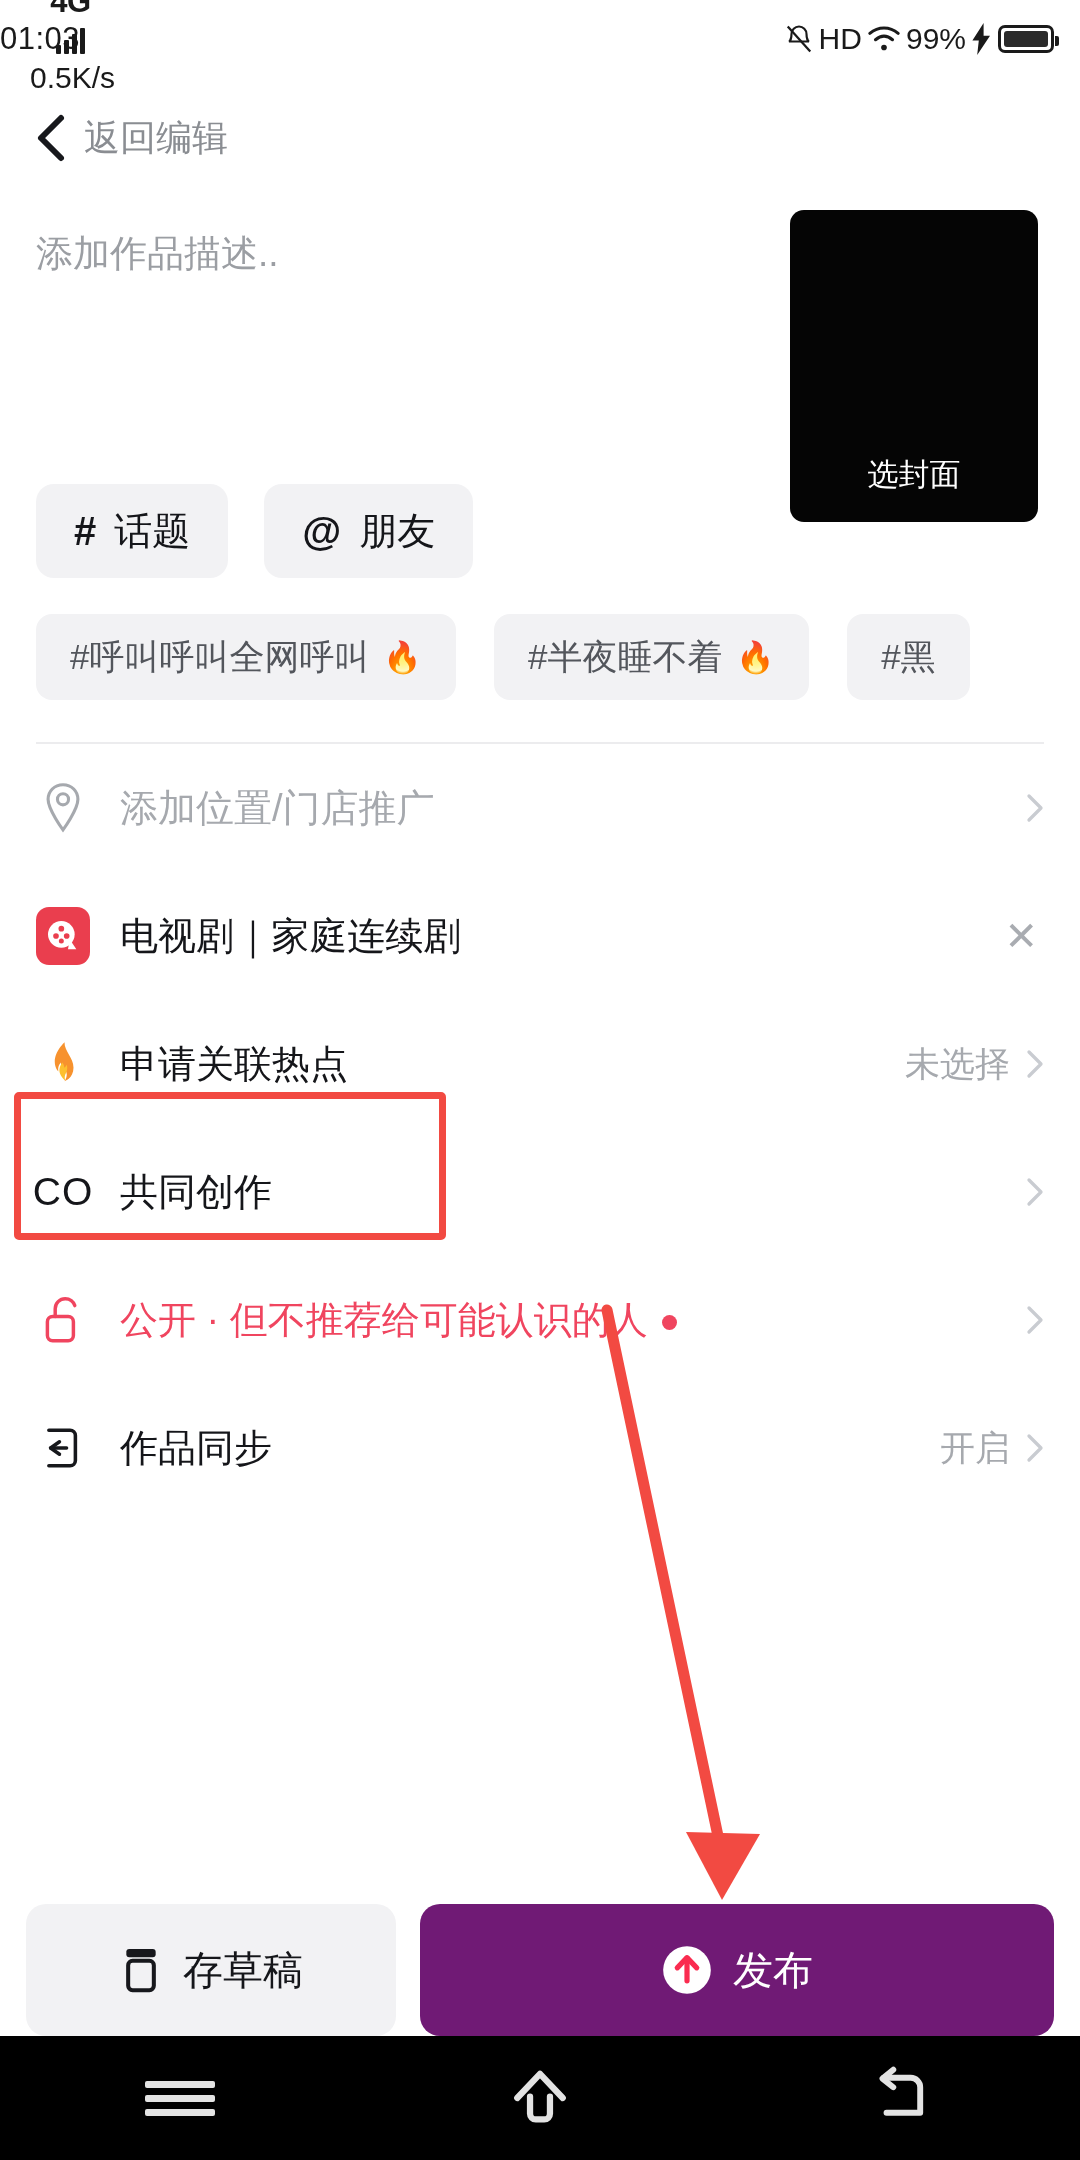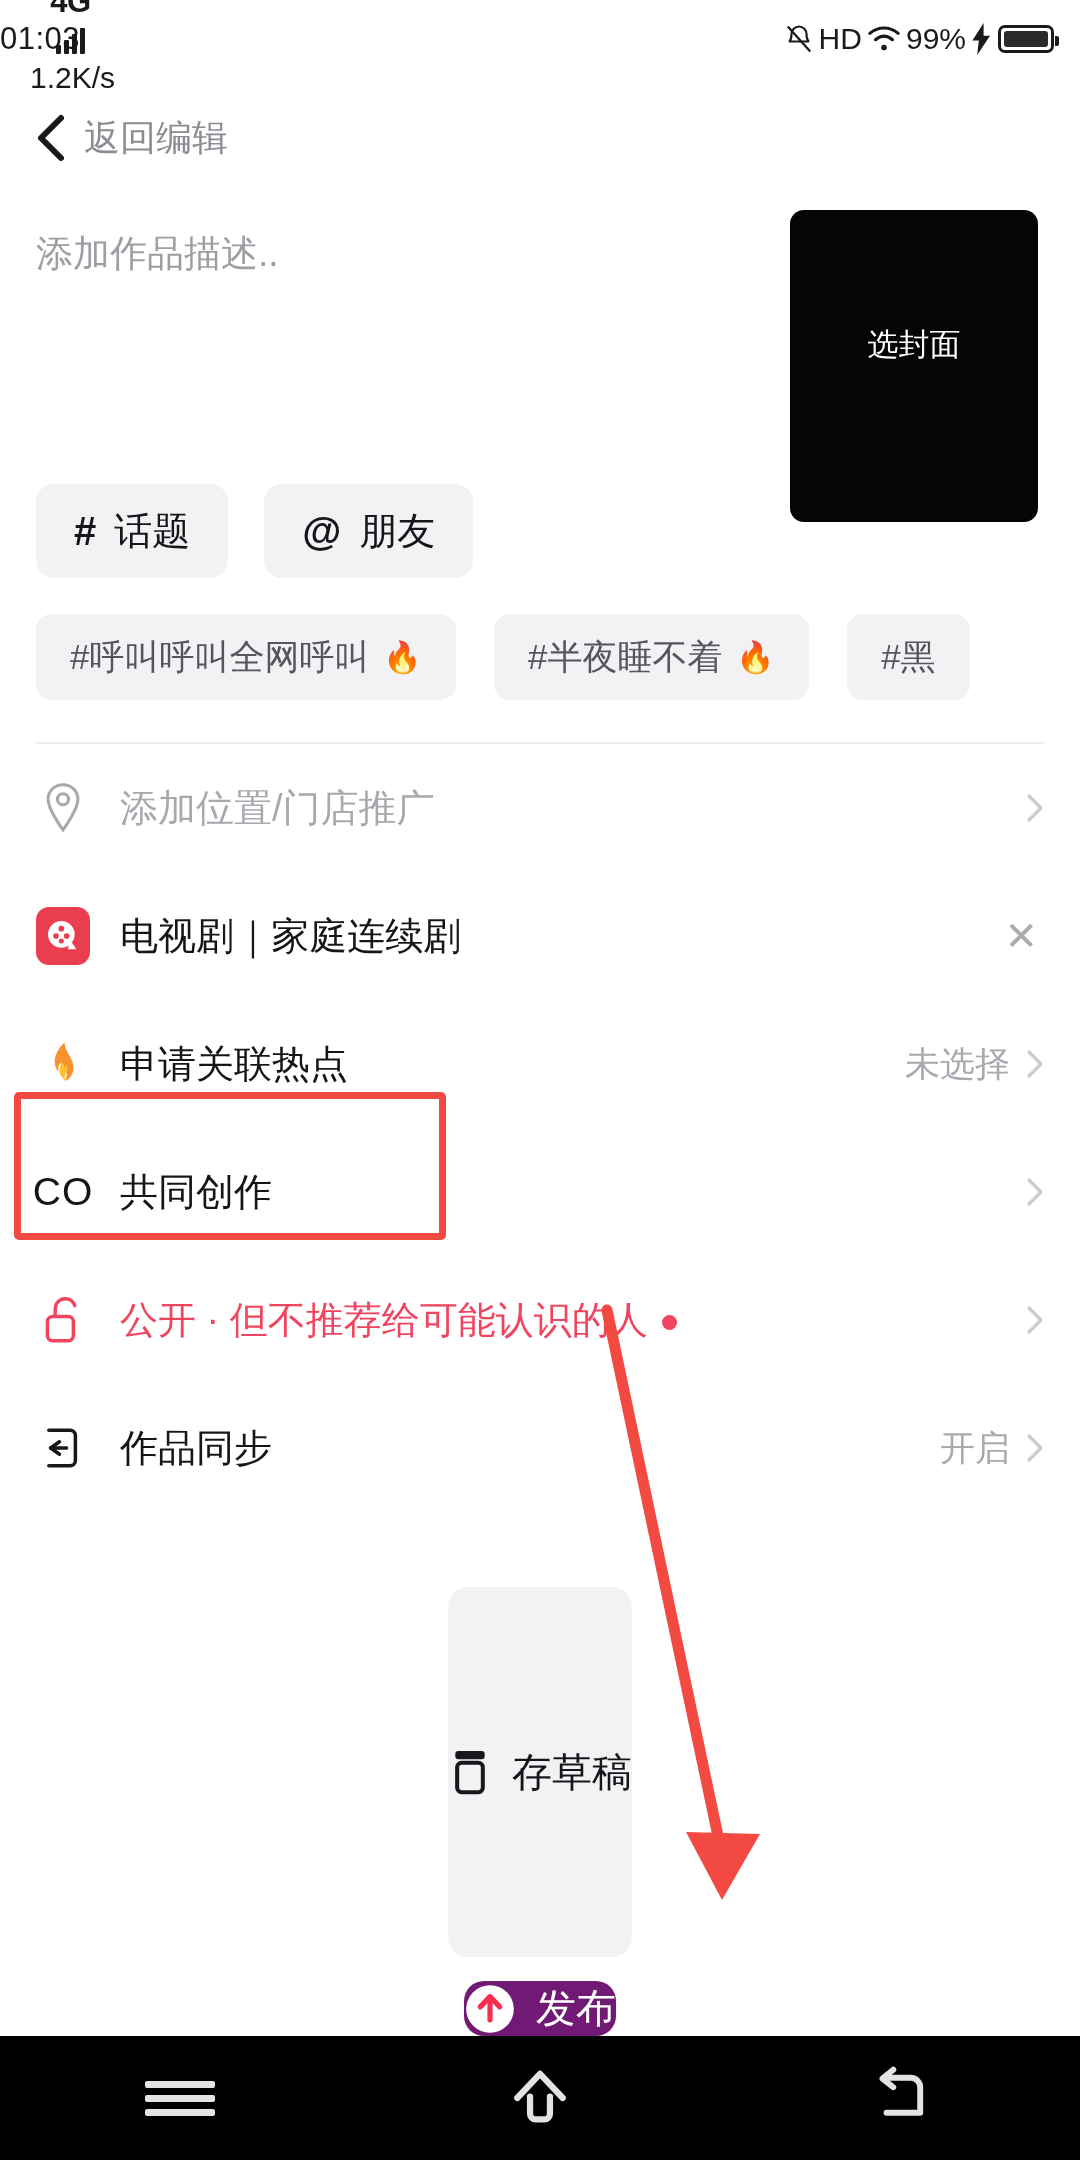--- a/index.html
+++ b/index.html
@@ -46,21 +46,21 @@
   .navbar { height:120px; display:flex; align-items:center; padding:0 34px; gap:16px; }
   .back-chevron { width:34px; height:50px; }
   .nav-title { font-size:36px; color:#8a8d92; }
 
   
   .desc-wrap { position:relative; padding:30px 36px 0 36px; height:300px; }
   .desc-placeholder { font-size:37px; color:#9b9ea3; line-height:1.4; }
   .cover {
     position:absolute; right:42px; top:12px;
     width:248px; height:312px; background:#050505; border-radius:14px;
-    display:flex; align-items:center; justify-content:center; padding-bottom:42px;
+    display:flex; align-items:flex-end; justify-content:center; padding-bottom:26px;
   }
   .cover-label { color:#fff; font-size:31px; }
 
   
   .chip-row { display:flex; gap:36px; padding:0 36px; margin-top:-14px; }
   .chip {
     background:#f2f2f4; border-radius:18px; height:94px;
     display:flex; align-items:center; gap:18px; padding:0 38px;
     font-size:38px; color:#15161a;
   }
@@ -106,21 +106,21 @@
     position:absolute; left:14px; top:1092px; width:432px; height:148px;
     border:7px solid #f24a42; border-radius:5px; pointer-events:none; z-index:5;
   }
 
   
   .arrow-svg { position:absolute; left:0; top:0; width:1080px; height:2160px; pointer-events:none; z-index:6; }
 
   
   .actions {
     position:absolute; left:0; right:0; bottom:124px;
-    display:flex; gap:24px; padding:0 26px; align-items:center;flex-direction:column;
+    display:flex; gap:24px; padding:0 26px; align-items:center;
   }
   .btn {
     height:132px; border-radius:20px; display:flex; align-items:center;
     justify-content:center; gap:20px; font-size:40px;
   }
   .btn-draft { flex:0 0 370px; background:#f2f2f4; color:#15161a; }
   .btn-publish { flex:1; background:#701a75; color:#fff; }
   .pub-ico { width:52px; height:52px; }
 
   
@@ -138,21 +138,21 @@
 
   <div class="statusbar">
     <div class="sb-left">
       <span class="sb-net">4G</span>
       <span class="sb-bars">
           <i></i>
           <i></i>
           <i></i>
           <i></i>
         </span>
-      <span class="sb-speed">1.2K/s</span>
+      <span class="sb-speed">0.5K/s</span>
     </div>
     <div class="sb-center">01:03</div>
     <div class="sb-right">
       <svg class="ico" width="30" height="34" viewBox="0 0 24 24">
         <path d="M6 8a6 6 0 0 1 12 0c0 5 2 6 2 6H4s2-1 2-6z" fill="none" stroke="#1a1a1a" stroke-width="1.7"></path>
         <line x1="3" y1="2" x2="21" y2="22" stroke="#1a1a1a" stroke-width="1.8"></line>
       </svg>
       <span class="sb-hd">HD</span>
       <svg width="34" height="30" viewBox="0 0 24 20">
         <path d="M2 6c6-5 14-5 20 0" fill="none" stroke="#1a1a1a" stroke-width="2.2" stroke-linecap="round"></path>

